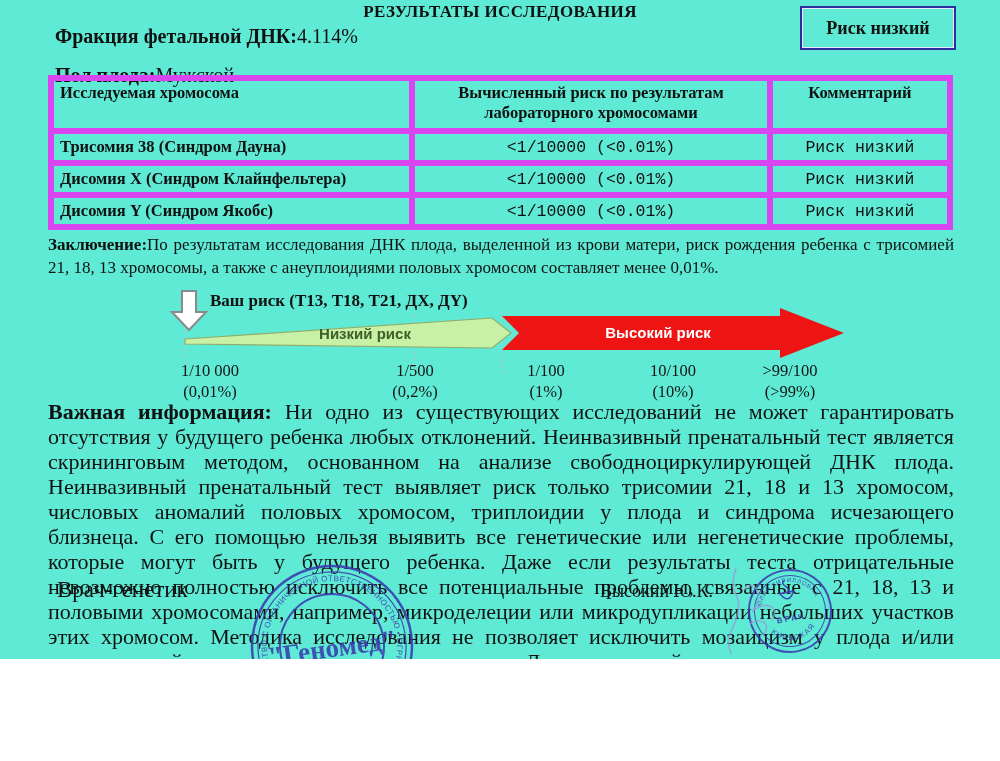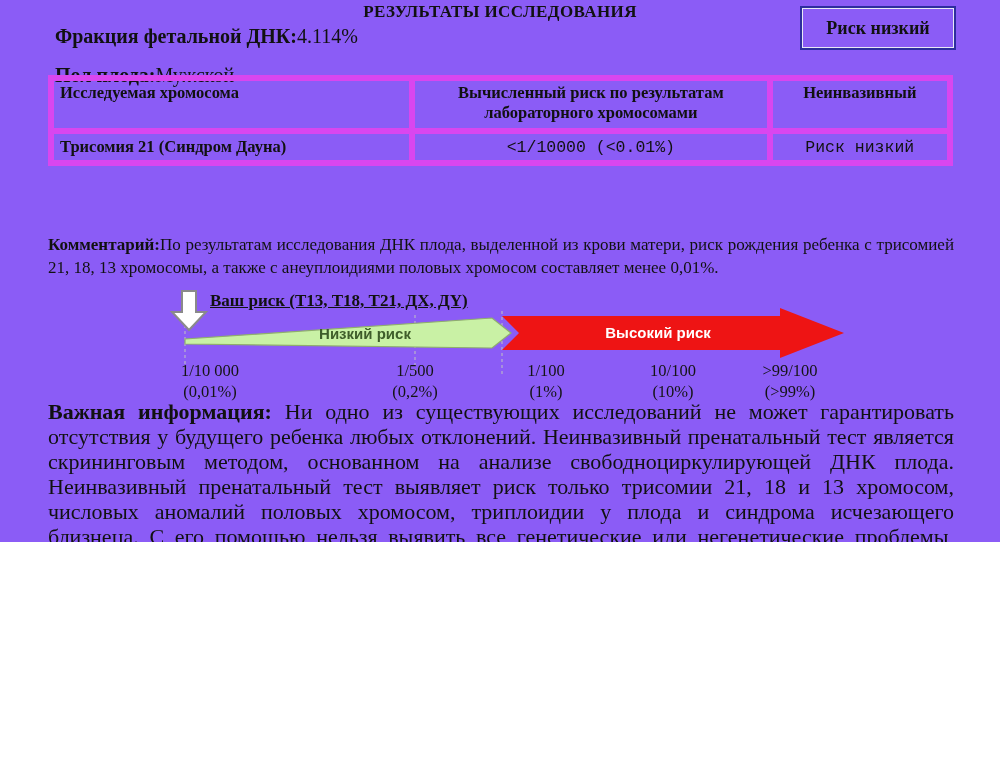--- a/index.html
+++ b/index.html
@@ -1,16 +1,16 @@
 <!DOCTYPE html>
 <html><head>
 <meta charset="utf-8">
 <style>
   html,body{margin:0;padding:0;background:#fff;}
-  .page{position:relative;width:1000px;height:542px;background:#8b5cf6;overflow:hidden;
+  .page{position:relative;width:1000px;height:659px;background:#5eead4;overflow:hidden;
         font-family:"Liberation Serif","DejaVu Serif",serif;color:#111;}
   .b{font-weight:bold;}
   .title{position:absolute;top:2px;left:0;width:100%;text-align:center;
          font-size:17px;font-weight:bold;letter-spacing:.4px;}
   .badge{position:absolute;left:800px;top:6px;width:152px;height:40px;
          border:2px solid #2d2d9e;box-shadow:0 0 0 1px #e8e8f6 inset;
          display:flex;align-items:center;justify-content:center;
          font-size:18px;font-weight:bold;}
   .meta{position:absolute;left:55px;font-size:20px;line-height:22px;}
   .meta.l1{top:25px;} .meta.l2{top:64px;}
@@ -20,21 +20,21 @@
   table.results th{height:42px;vertical-align:top;font-weight:bold;padding-top:2px;}
   th.c1{text-align:left;} th.c2,th.c3{text-align:center;}
   td{height:20px;}
   td.c1{font-weight:bold;text-align:left;}
   td.c2,td.c3{text-align:center;font-weight:normal;font-family:Liberation Mono, monospace;}
   .para{position:absolute;left:48px;width:906px;text-align:justify;}
   .conclusion{top:233px;font-size:17px;line-height:23px;}
   .important{top:399px;font-size:22px;line-height:25px;}
   .diagram{position:absolute;left:150px;top:283px;width:720px;height:122px;}
   .pointer-label{position:absolute;left:60px;top:8px;font-size:17px;font-weight:bold;
-         text-decoration:underline;white-space:nowrap;}
+         white-space:nowrap;}
   .dsvg{position:absolute;left:0;top:0;}
   .scale-sans{font-family:"Liberation Sans","DejaVu Sans",sans-serif;font-weight:bold;font-size:15px;}
   .tick-frac,.tick-pct{font-family:"Liberation Serif","DejaVu Serif",serif;font-size:16.5px;fill:#141414;}
   .doctor-title{position:absolute;left:57px;top:577px;font-size:23px;}
   .doctor-name{position:absolute;left:600px;top:581px;font-size:18px;}
   .stamp{position:absolute;opacity:.88;}
   .stamp-company{left:247px;top:561px;transform:rotate(-8deg);}
   .stamp-personal{left:746px;top:567px;transform:rotate(-10deg);}
   .signature{position:absolute;left:720px;top:558px;opacity:.75;}
   .ringtext{font-family:"Liberation Sans","DejaVu Sans",sans-serif;fill:#3b3baf;}
@@ -61,34 +61,44 @@
   <table class="results">
     <colgroup>
         <col style="width:364px">
         <col style="width:360px">
         <col style="width:181px">
       </colgroup>
     <thead>
       <tr>
         <th class="c1">Исследуемая хромосома</th>
         <th class="c2">Вычисленный риск по результатам лабораторного хромосомами</th>
-        <th class="c3">Неинвазивный</th>
+        <th class="c3">Комментарий</th>
       </tr>
     </thead>
     <tbody>
       <tr>
-        <td class="c1">Трисомия 21 (Синдром Дауна)</td>
+        <td class="c1">Трисомия 38 (Синдром Дауна)</td>
+        <td class="c2">&lt;1/10000 (&lt;0.01%)</td>
+        <td class="c3">Риск низкий</td>
+      </tr>
+      <tr>
+        <td class="c1">Дисомия X (Синдром Клайнфельтера)</td>
+        <td class="c2">&lt;1/10000 (&lt;0.01%)</td>
+        <td class="c3">Риск низкий</td>
+      </tr>
+      <tr>
+        <td class="c1">Дисомия Y (Синдром Якобс)</td>
         <td class="c2">&lt;1/10000 (&lt;0.01%)</td>
         <td class="c3">Риск низкий</td>
       </tr>
     </tbody>
   </table>
 
   <div class="para conclusion">
-    <span class="b">Комментарий:</span><span>По результатам исследования ДНК плода, выделенной из крови матери, риск рождения ребенка с трисомией 21, 18, 13 хромосомы, а также с анеуплоидиями половых хромосом составляет менее 0,01%.</span>
+    <span class="b">Заключение:</span><span>По результатам исследования ДНК плода, выделенной из крови матери, риск рождения ребенка с трисомией 21, 18, 13 хромосомы, а также с анеуплоидиями половых хромосом составляет менее 0,01%.</span>
   </div>
 
   <div class="diagram">
     <svg class="dsvg" width="720" height="122" viewBox="0 0 720 122">
 
       <line x1="35" y1="30" x2="35" y2="88" stroke="#c2c2c2" stroke-dasharray="3,3"></line>
       <line x1="265" y1="32" x2="265" y2="90" stroke="#c2c2c2" stroke-dasharray="3,3"></line>
       <line x1="352" y1="28" x2="352" y2="92" stroke="#c2c2c2" stroke-dasharray="3,3"></line>
 
       <polygon points="32,8 46,8 46,29 56,29 39,47 22,29 32,29" fill="#ffffff" stroke="#8a8a8a" stroke-width="2"></polygon>

